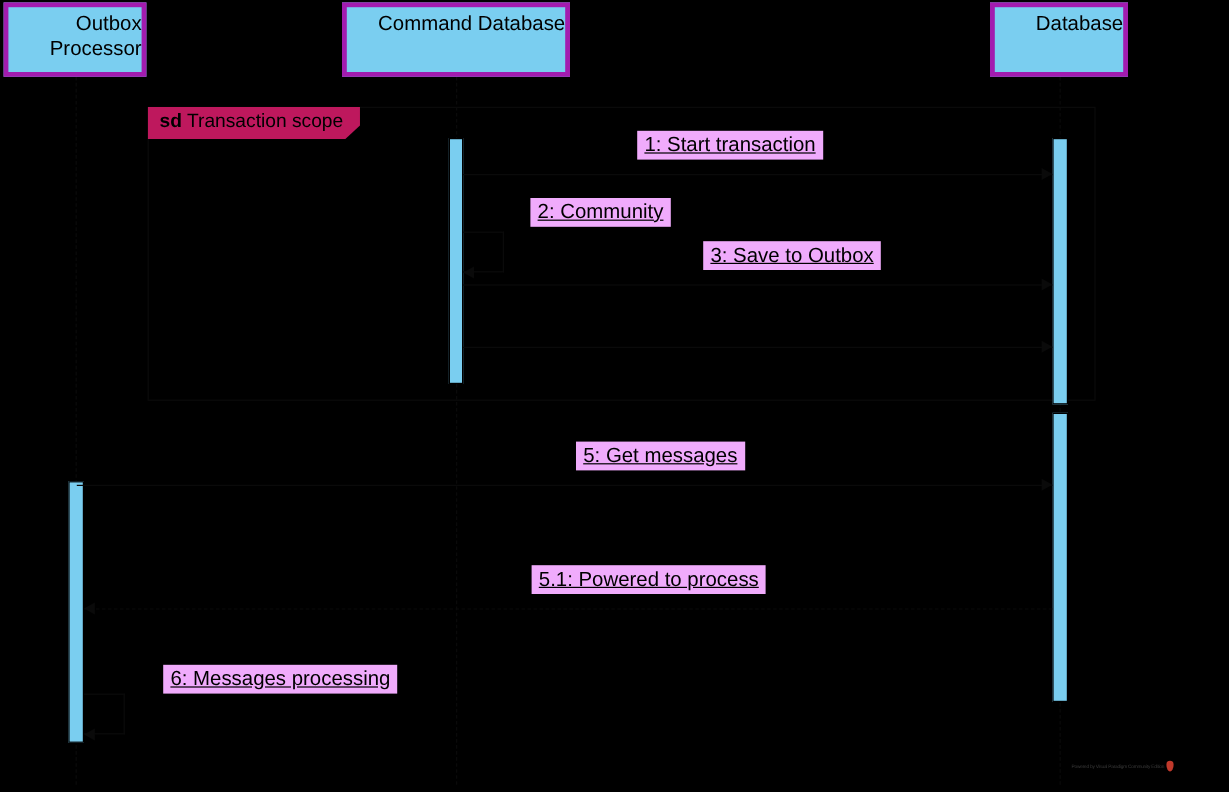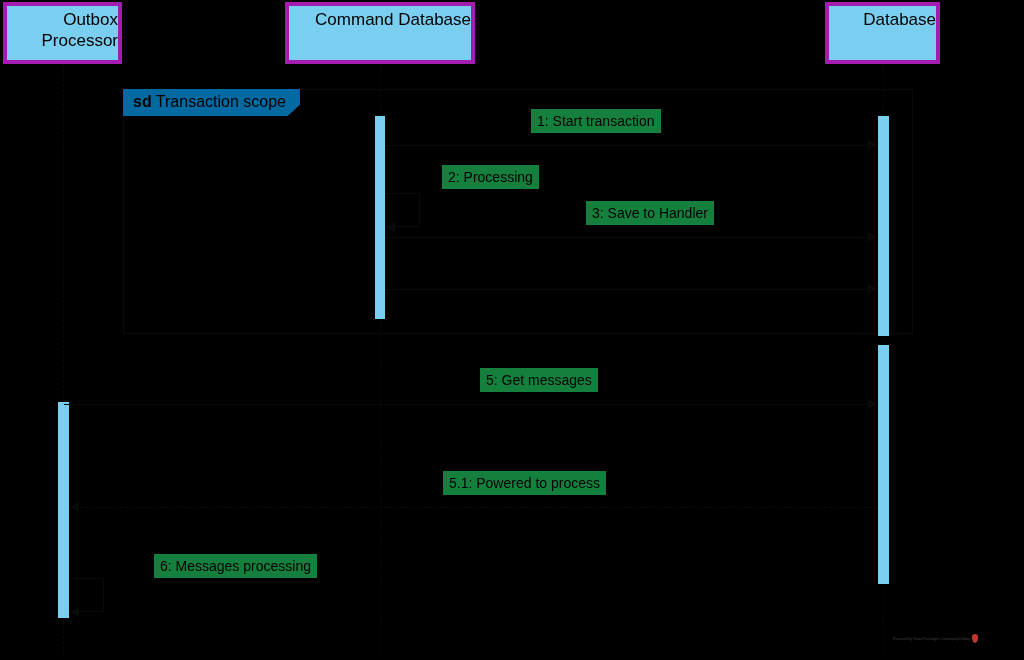--- a/index.html
+++ b/index.html
@@ -58,21 +58,21 @@
   
   .frame-box {
     position: absolute;
     box-sizing: border-box;
     border: 1px solid #0a0a0a;
     background: transparent;
   }
   .frame-label {
     position: absolute;
     box-sizing: border-box;
-    background: #0369a1;
+    background: #be185d;
     color: #000000;
     font-size: 16px;
     line-height: 26px;
     padding: 0 14px 0 10px;
     white-space: nowrap;
     -webkit-clip-path: polygon(0 0, 100% 0, 100% 58%, 93% 100%, 0 100%);
     clip-path: polygon(0 0, 100% 0, 100% 58%, 93% 100%, 0 100%);
   }
   .frame-label .sd-kw {
     font-weight: bold;
@@ -99,26 +99,27 @@
   }
   .msg-head.left {
     border-top: 5px solid transparent;
     border-bottom: 5px solid transparent;
     border-right: 9px solid #0a0a0a;
   }
 
   
   .msg-label {
     position: absolute;
-    background: #15803d;
+    background: #f0abfc;
     color: #000000;
-    font-size: 14px;
+    font-size: 17px;
     line-height: 24px;
     padding: 0 6px;
     white-space: nowrap;
+    text-decoration: underline;
   }
 
   
   .self-loop {
     position: absolute;
     box-sizing: border-box;
     border: 1px solid #0a0a0a;
     border-left: none;
     background: transparent;
   }
@@ -179,39 +180,39 @@
   <div class="activation" style="left:877px; top:344px; width:13px; height:241px;"></div>
 
   <div class="activation" style="left:57px; top:401px; width:13px; height:218px;"></div>
 
   <div class="msg-line" style="left:386px; top:145px; width:491px;"></div>
   <div class="msg-head right" style="left:868px; top:140px;"></div>
   <div class="msg-label" style="left:531px; top:109px;">1: Start transaction</div>
 
   <div class="self-loop" style="left:386px; top:193px; width:34px; height:34px;"></div>
   <div class="msg-head left" style="left:386px; top:222px;"></div>
-  <div class="msg-label" style="left:442px; top:165px;">2: Processing</div>
+  <div class="msg-label" style="left:442px; top:165px;">2: Community</div>
 
   <div class="msg-line" style="left:386px; top:237px; width:491px;"></div>
   <div class="msg-head right" style="left:868px; top:232px;"></div>
-  <div class="msg-label" style="left:586px; top:201px;">3: Save to Handler</div>
+  <div class="msg-label" style="left:586px; top:201px;">3: Save to Outbox</div>
 
   <div class="msg-line" style="left:386px; top:289px; width:491px;"></div>
   <div class="msg-head right" style="left:868px; top:284px;"></div>
 
   <div class="msg-line" style="left:64px; top:404px; width:813px;"></div>
   <div class="msg-head right" style="left:868px; top:399px;"></div>
   <div class="msg-label" style="left:480px; top:368px;text-align:right;">5: Get messages</div>
 
   <div class="msg-line dashed" style="left:70px; top:507px; width:807px;"></div>
   <div class="msg-head left" style="left:70px; top:502px;"></div>
   <div class="msg-label" style="left:443px; top:471px;">5.1: Powered to process</div>
 
   <div class="self-loop" style="left:70px; top:578px; width:34px; height:34px;"></div>
   <div class="msg-head left" style="left:70px; top:607px;"></div>
-  <div class="msg-label" style="left:136px; top:554px;margin-left:18px;">6: Messages processing</div>
+  <div class="msg-label" style="left:136px; top:554px;">6: Messages processing</div>
 
   <div class="watermark" style="left:893px; top:634px;">
     <span>Powered by Visual Paradigm Community Edition</span>
     <span class="wm-mark"></span>
   </div>
 
 </div>
 
 </body></html>

